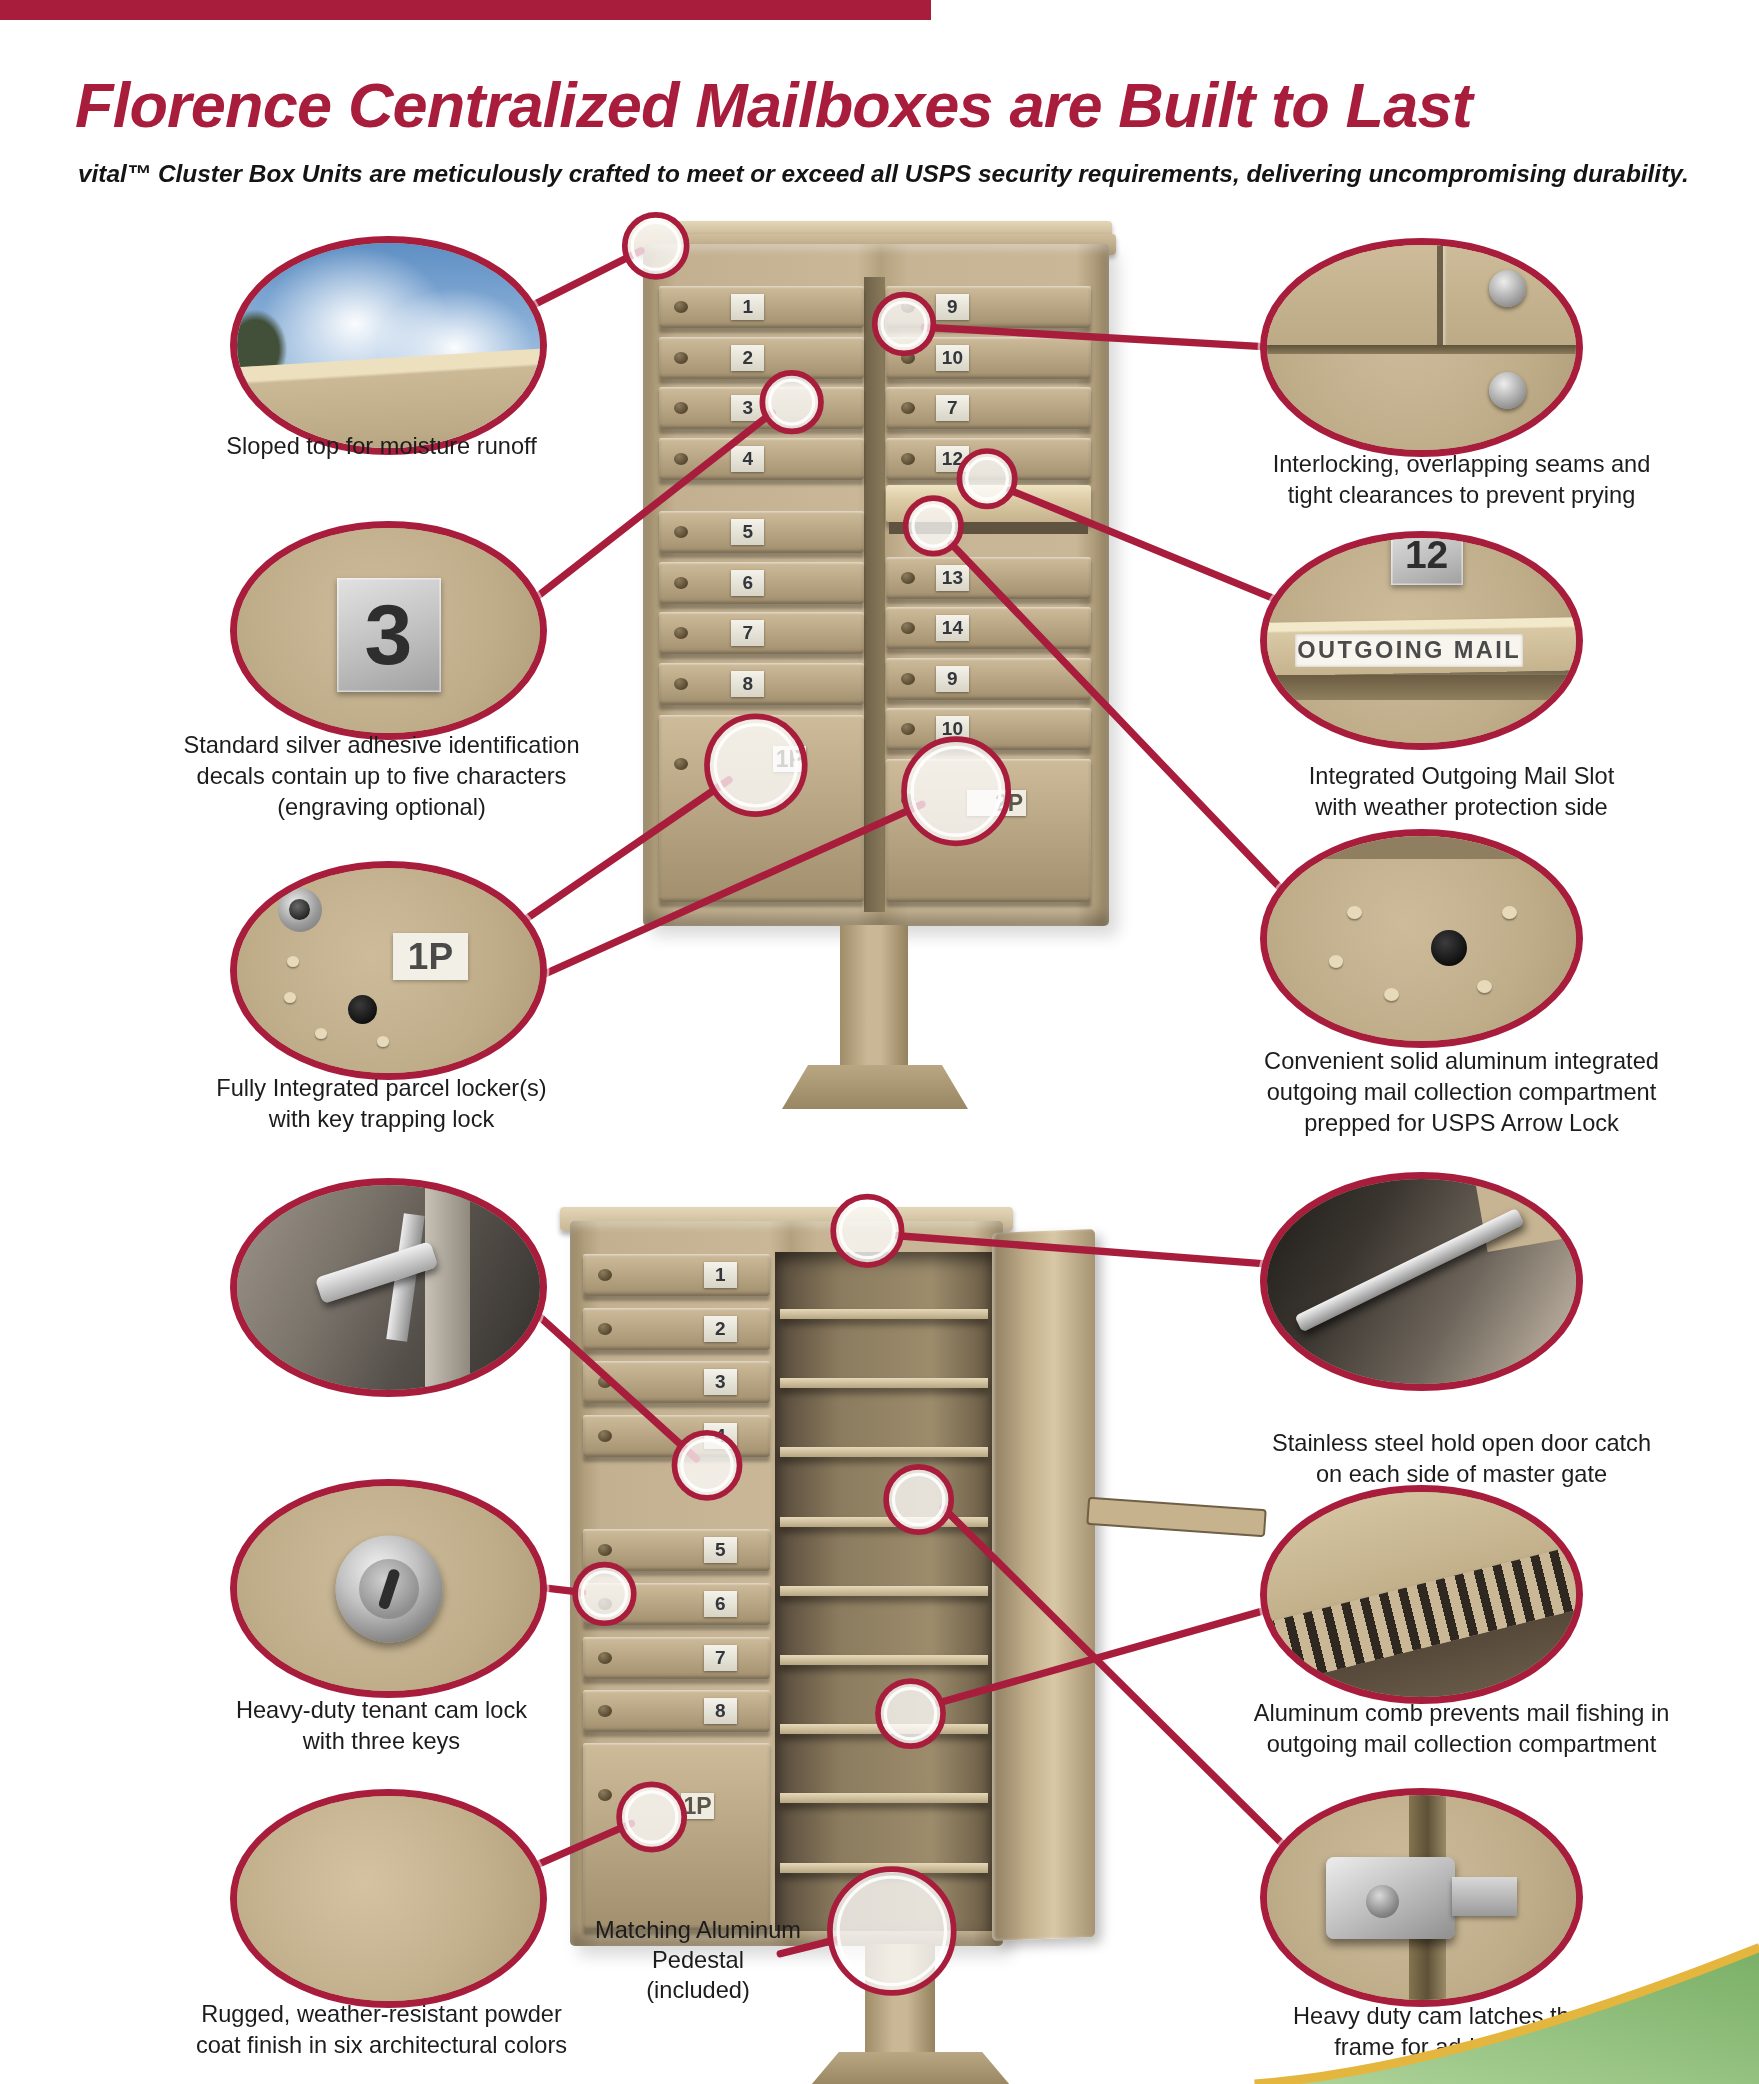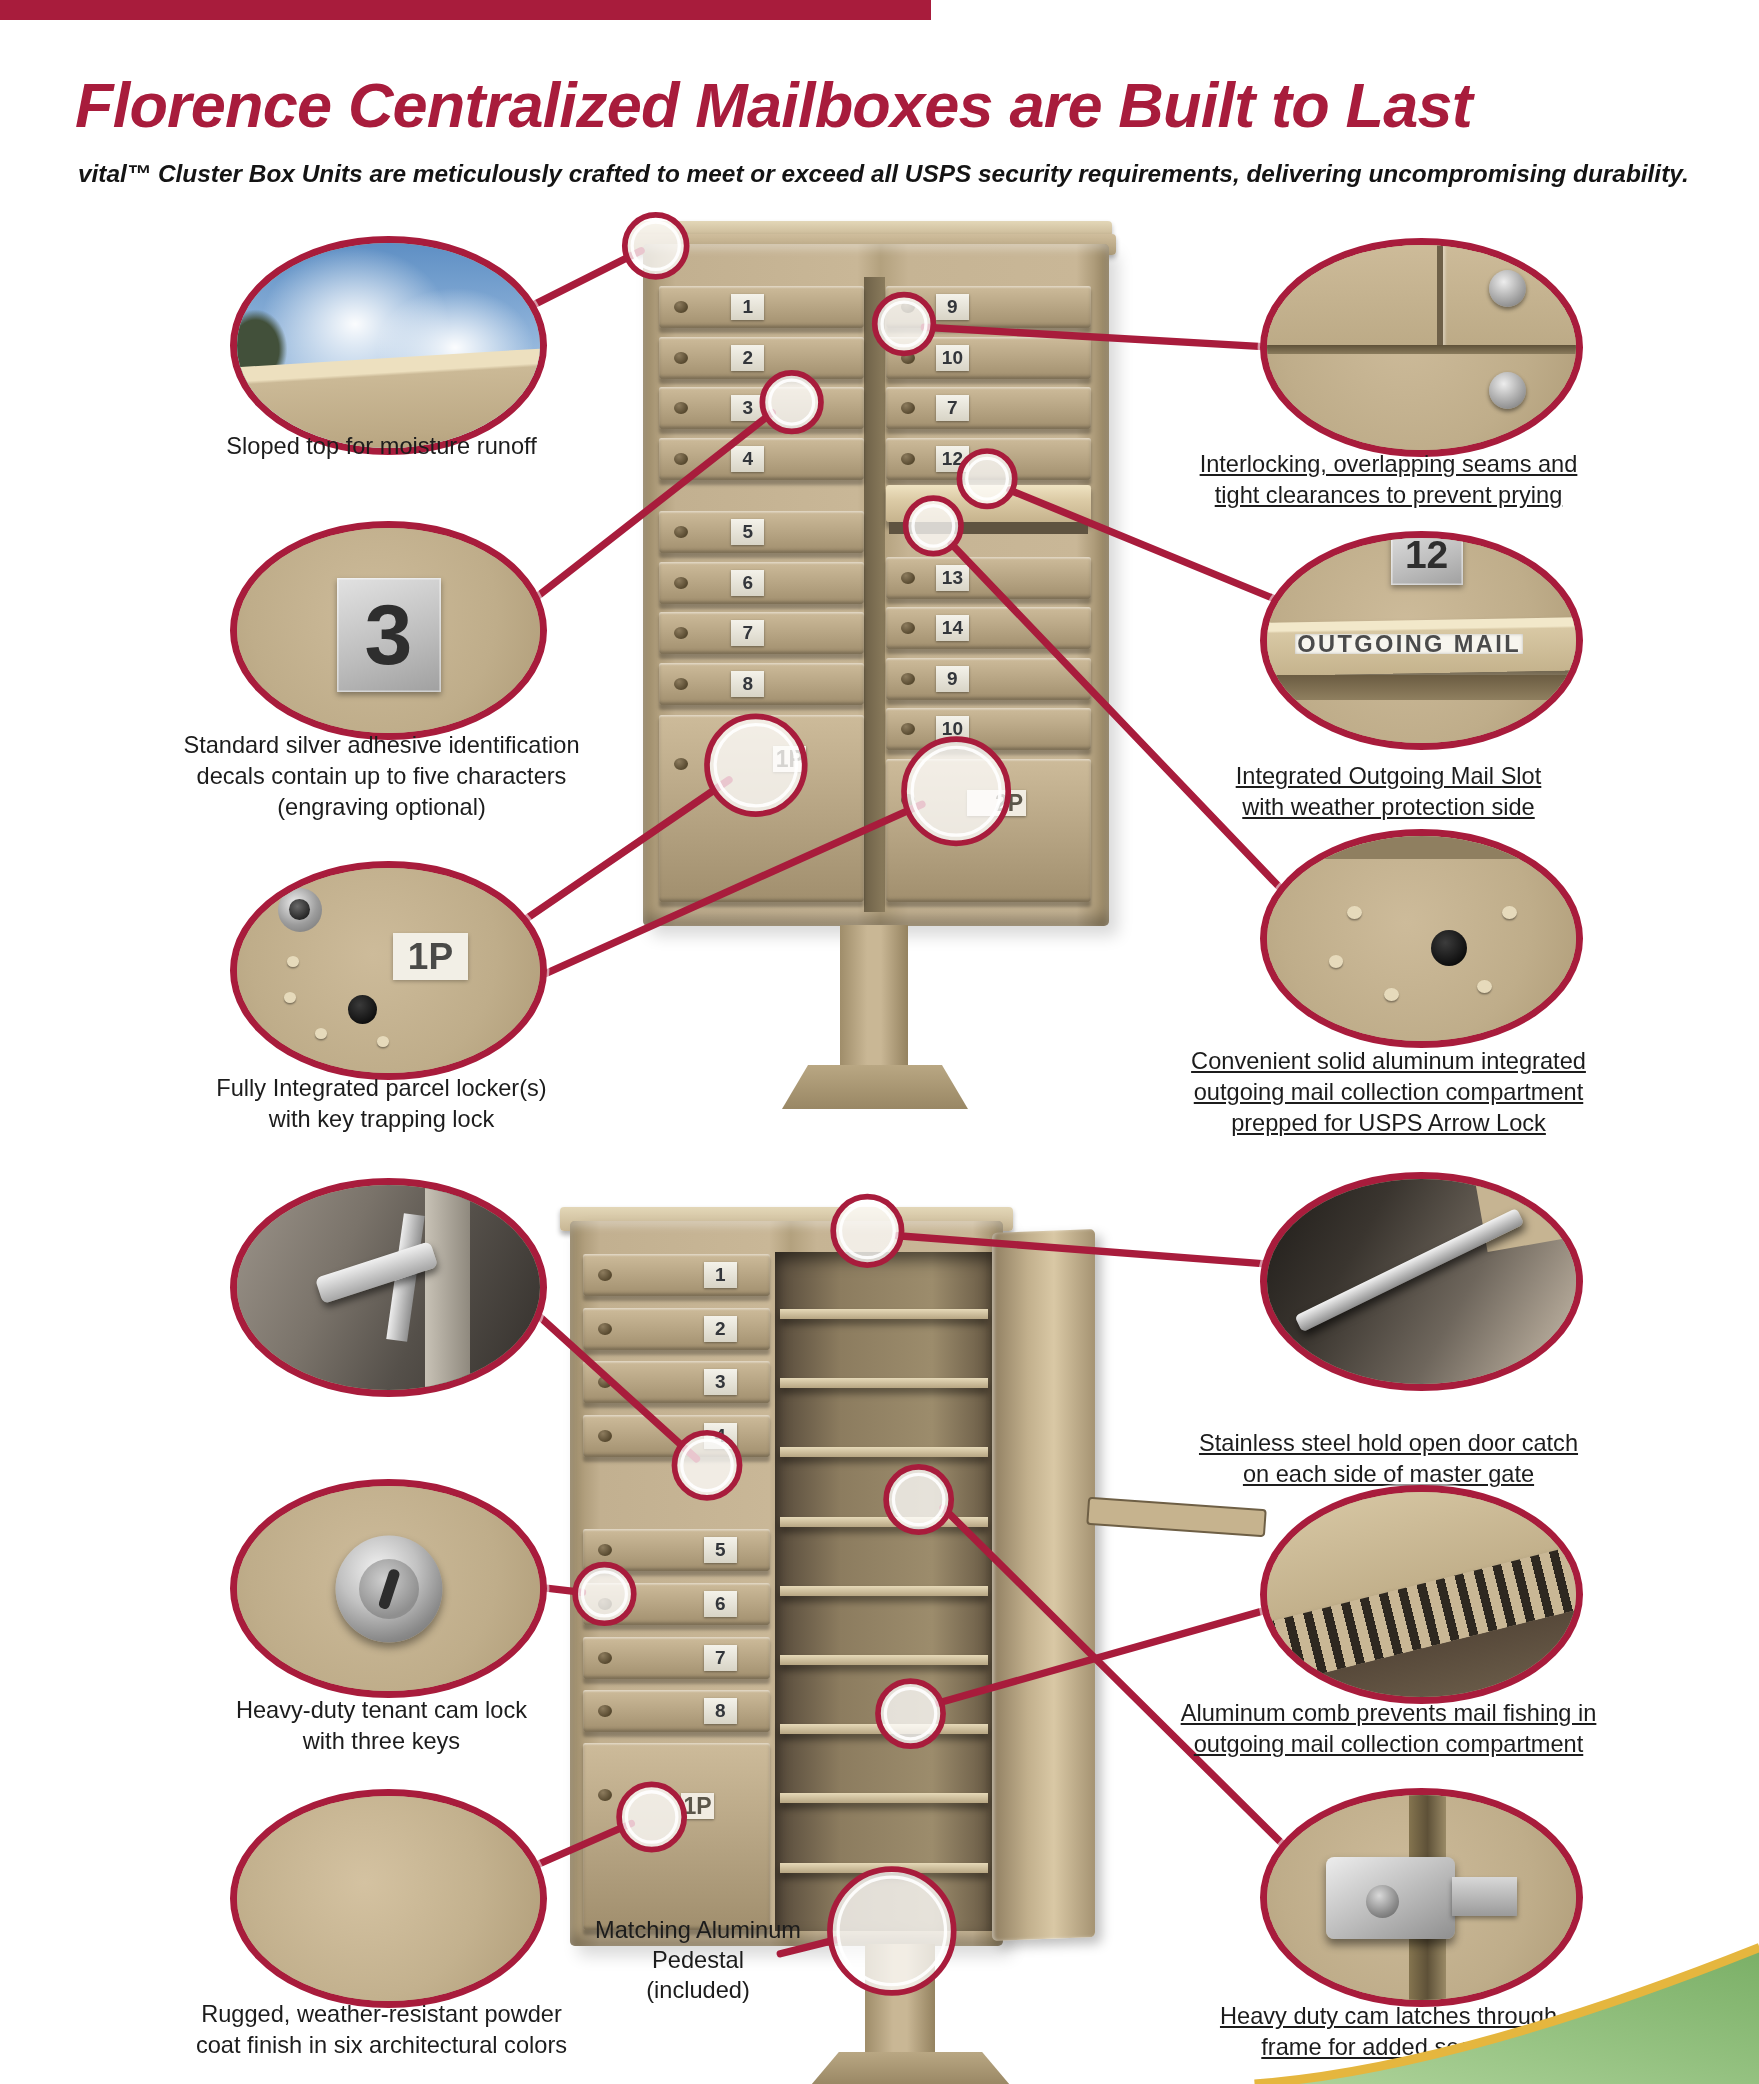--- a/index.html
+++ b/index.html
@@ -10,21 +10,21 @@
   .topbar{position:absolute;left:0;top:0;width:931px;height:19.5px;background:#A81C3C;}
   .title{position:absolute;left:75px;top:72px;margin:0;font-size:63px;line-height:1.05;
          font-weight:bold;font-style:italic;color:#A81C3C;letter-spacing:-0.8px;white-space:nowrap;}
   .subtitle{position:absolute;left:78px;top:160px;margin:0;font-size:24.4px;font-weight:bold;
             font-style:italic;color:#141414;white-space:nowrap;}
 
   
   .cap{position:absolute;font-size:23.6px;line-height:31px;color:#1c1c1c;text-align:center;
        white-space:pre-line;width:521px;}
   .capL{left:121px;}
-  .capR{left:1136px;width:505px;text-decoration:underline;}
+  .capR{left:1209px;width:505px;}
   .pednote{position:absolute;left:576px;top:1915px;width:244px;font-size:23.6px;line-height:30px;
            color:#1c1c1c;text-align:center;white-space:pre-line;}
 
   
   .abs{position:absolute;}
   .cab-cap{background:linear-gradient(180deg,#E3D7B8,#C8B694);border-radius:4.1px;
            box-shadow:0 3.3px 4.9px rgba(0,0,0,.3);}
   .cab-body{background:linear-gradient(90deg,#A08E6B 0%,#C2B090 7%,#C9B797 46%,#B3A17E 51%,
             #C6B494 57%,#C9B797 93%,#978562 100%);border-radius:4.9px;
             box-shadow:inset 0 4.9px 8.1px rgba(255,255,255,.35), inset 0 -9.8px 13px rgba(0,0,0,.25),
@@ -111,21 +111,21 @@
   .panelTop{left:0;right:0;top:0;height:50%;background:linear-gradient(180deg,#CDBB99,#BCAA86);}
   .seamV{left:55%;top:0;height:50%;width:6.5px;background:#6E6048;box-shadow:2.4px 0 2.4px rgba(255,255,255,.35);}
   .seamH{left:0;right:0;top:49%;height:8.1px;background:linear-gradient(180deg,#5E5138,#8A7B5C);}
   .cyl{width:37px;height:37px;border-radius:50%;
         background:radial-gradient(circle at 40% 32%,#EDEDED,#A8A8A8 55%,#707070 100%);
         box-shadow:0 2.4px 4.1px rgba(0,0,0,.45);}
   
   .hoodband{left:-4%;right:-4%;top:40%;height:26%;transform:rotate(-1deg);
         background:linear-gradient(180deg,#F2E8CA 0%,#F2E8CA 16%,#D8C8A4 20%,#C5B38D 100%);
         box-shadow:0 7.3px 9px rgba(0,0,0,.4);}
-  .om-label{left:9%;top:47%;width:74%;height:20px;display:flex;align-items:center;justify-content:center;
+  .om-label{left:9%;top:47%;width:74%;height:33px;display:flex;align-items:center;justify-content:center;
         font-size:23.6px;font-weight:bold;letter-spacing:2.4px;color:#4B4B4B;background:#F7F5EE;
         box-shadow:inset 0 0 3.3px rgba(0,0,0,.25);}
   .slotshadow{left:0;right:0;top:67%;height:12%;background:linear-gradient(180deg,#6B5C42,#8F7F5F);}
   
   .edgeT{left:0;right:0;top:0;height:11%;background:#8F7F60;}
   .ahole{left:53%;top:46%;width:36px;height:36px;border-radius:50%;
         background:radial-gradient(circle at 40% 35%,#3c3c3c,#0c0c0c 75%);}
   
   .catchbg{inset:0;background:linear-gradient(120deg,#1F1C19 0%,#3A352F 30%,#6E665C 62%,#A79C8D 85%,#C9BFAF 100%);}
   .rod{left:6%;top:40%;width:80%;height:9%;border-radius:4.9px;transform:rotate(-26deg);

